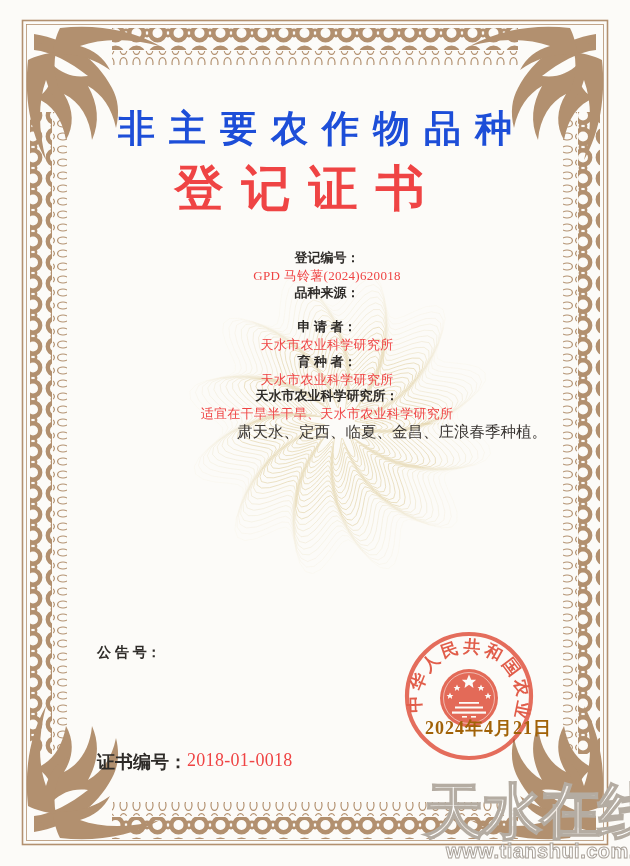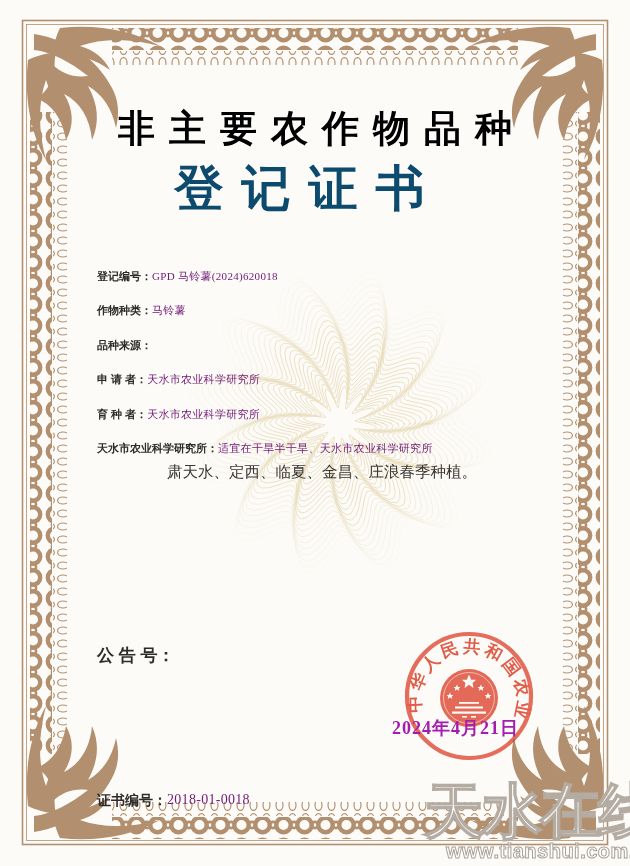--- a/index.html
+++ b/index.html
@@ -4,38 +4,38 @@
 <style>
   html,body{margin:0;padding:0;background:#e8e8e8;}
   .page{position:relative;width:630px;height:866px;background:#fcfbf8;overflow:hidden;
         font-family:"Liberation Serif",serif;color:#35312d;}
   
   .border-layer{position:absolute;inset:0;z-index:2;pointer-events:none;}
   .rosette-layer{position:absolute;left:140px;top:223px;width:400px;height:400px;z-index:1;pointer-events:none;}
   
   .title1{position:absolute;top:104px;left:0;width:630px;text-align:center;z-index:3;
           font-family:"Liberation Sans",sans-serif;font-weight:700;font-size:37px;
-          letter-spacing:14px;text-indent:14px;color:#000000;}
+          letter-spacing:14px;text-indent:14px;color:#1d4ed8;}
   .title2{position:absolute;top:156px;left:0;width:599px;text-align:center;z-index:3;
           font-family:"Liberation Serif",serif;font-weight:700;font-size:49px;
-          letter-spacing:18px;text-indent:18px;color:#0c4a6e;}
+          letter-spacing:18px;text-indent:18px;color:#ef4444;}
   
   .fields{position:absolute;left:97px;top:249px;width:460px;z-index:3;}
-  .field-row{height:34.5px;display:flex;align-items:flex-end;font-size:11px;}
+  .field-row{height:34.5px;display:flex;align-items:center;font-size:13px;flex-direction:column;}
   .f-label{font-family:"Liberation Sans",sans-serif;font-weight:700;color:#2e2b28;white-space:pre;}
-  .f-value{font-family:"Liberation Serif",serif;color:#701a75;letter-spacing:.3px;white-space:pre;}
-  .wrap-line{width:450px;text-align:center;font-size:15.5px;margin-top:6px;
+  .f-value{font-family:"Liberation Serif",serif;color:#ef4444;letter-spacing:.3px;white-space:pre;}
+  .wrap-line{width:450px;text-align:right;font-size:15.5px;
              font-family:"Liberation Serif",serif;color:#3a3633;}
-  .announce{position:absolute;left:97px;top:644px;z-index:3;display:flex;font-size:17px;}
-  .certno{position:absolute;left:97px;top:792px;z-index:4;display:flex;font-size:14px;}
+  .announce{position:absolute;left:97px;top:644px;z-index:3;display:flex;font-size:14px;}
+  .certno{position:absolute;left:97px;top:750px;z-index:4;display:flex;font-size:18px;}
   
   .seal{position:absolute;left:396px;top:624px;width:146px;height:146px;z-index:5;
         mix-blend-mode:multiply;opacity:.93;}
-  .seal-date{position:absolute;left:392px;top:716px;width:160px;z-index:6;text-align:left;
-             font-size:18px;font-weight:700;color:#a21caf;letter-spacing:1px;
+  .seal-date{position:absolute;left:392px;top:716px;width:160px;z-index:6;text-align:right;
+             font-size:18px;font-weight:700;color:#a16207;letter-spacing:1px;
              font-family:"Liberation Serif",serif;}
   
   .wm-big{position:absolute;left:424px;top:772px;z-index:7;font-size:60px;font-weight:700;
           font-family:"Liberation Serif",serif;color:rgba(255,255,255,.82);
           -webkit-text-stroke:1.4px #b4aca2;letter-spacing:-2px;white-space:nowrap;}
   .wm-url{position:absolute;left:446px;top:840px;z-index:7;font-size:20px;font-weight:800;
           font-family:"Liberation Sans",sans-serif;color:rgba(255,255,255,.9);
           -webkit-text-stroke:1px #a9a198;letter-spacing:.5px;white-space:nowrap;}
 </style>
 </head>
@@ -119,24 +119,20 @@
 
   <div class="title1">非主要农作物品种</div>
   <div class="title2">登记证书</div>
 
   <div class="fields">
     <div class="field-row">
       <span class="f-label">登记编号：</span>
       <span class="f-value">GPD 马铃薯(2024)620018</span>
     </div>
     <div class="field-row">
-      <span class="f-label">作物种类：</span>
-      <span class="f-value">马铃薯</span>
-    </div>
-    <div class="field-row">
       <span class="f-label">品种来源：</span>
     </div>
     <div class="field-row">
       <span class="f-label">申 请 者：</span>
       <span class="f-value">天水市农业科学研究所</span>
     </div>
     <div class="field-row">
       <span class="f-label">育 种 者：</span>
       <span class="f-value">天水市农业科学研究所</span>
     </div>

